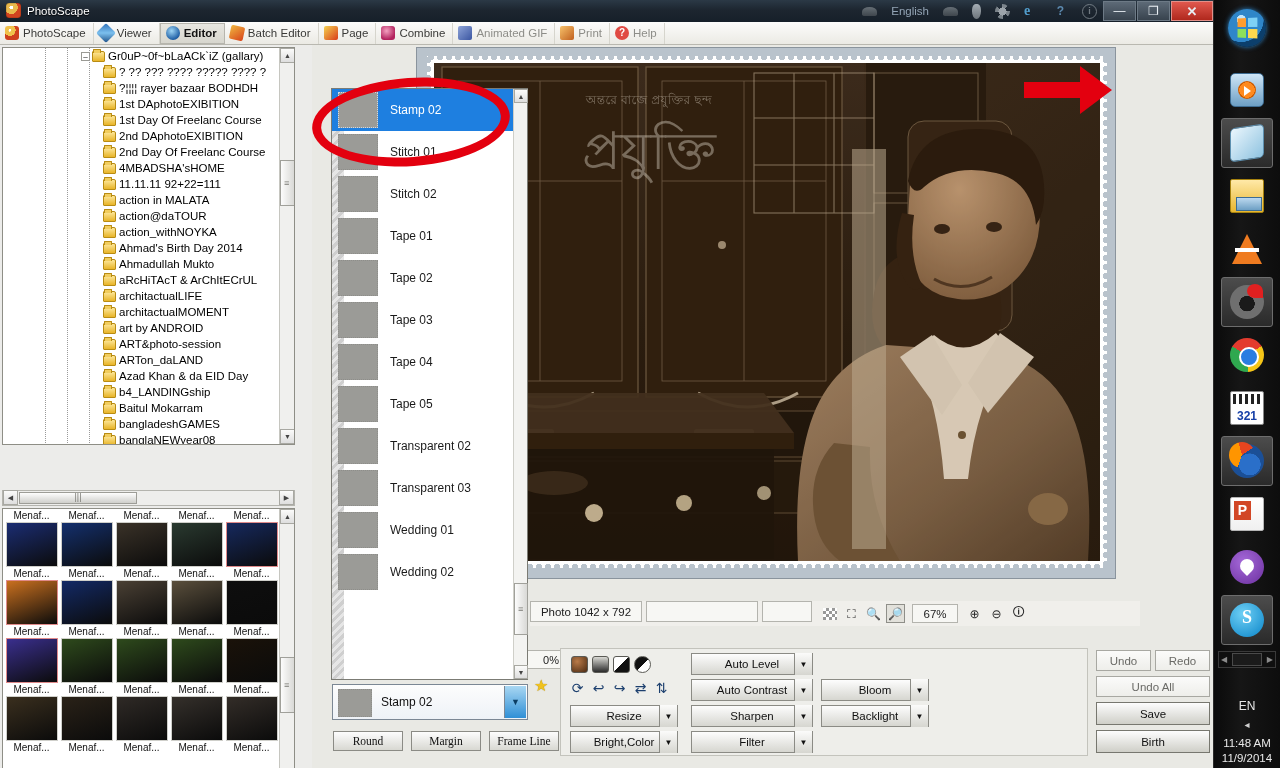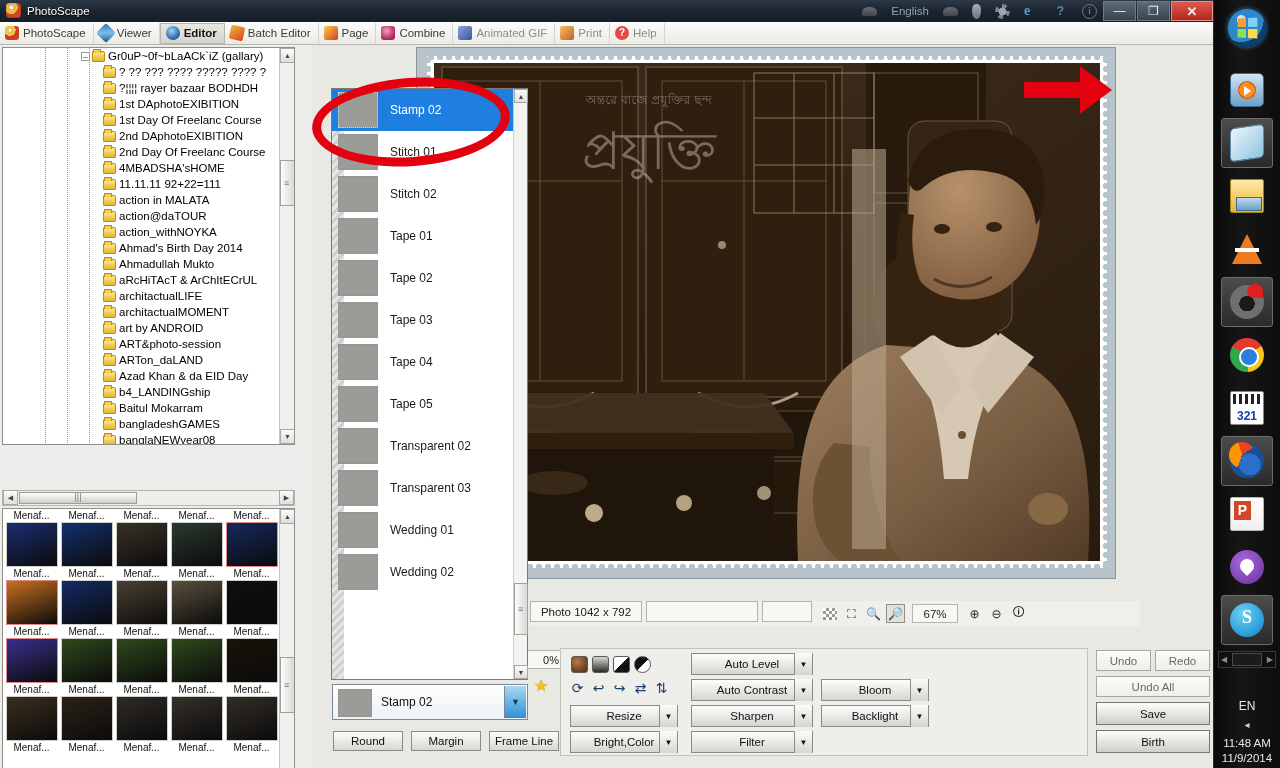--- a/index.html
+++ b/index.html
@@ -151,21 +151,21 @@
   #framecombo .sw{ position:absolute; left:5px; top:4px; width:34px; height:28px;
      background:#9b9b97; border:1px dotted #8e8e8a; }
   #framecombo .lbl{ position:absolute; left:48px; top:10px; font-size:12px; color:#111; }
   #framecombo .drop{ position:absolute; right:1px; top:1px; width:22px; bottom:1px;
      background:linear-gradient(180deg,#a9d7f2,#2f8fd6); border-left:1px solid #7b8794;
      display:flex; align-items:center; justify-content:center; color:#0b3c63; font-size:9px;}
   #favstar{ position:absolute; left:534px; top:676px; color:#f0c21e; font-size:16px; text-shadow:0 0 1px #8a6a00;}
   #framebtns{ position:absolute; left:333px; top:731px; display:flex; gap:8px; }
   .fbtn{ width:70px; height:20px; border:1px solid #8b8b85;
      background:linear-gradient(180deg,#fdfdfd,#d8d8d2); font-size:11.5px; color:#111;
-     display:flex; align-items:center; justify-content:center; }
+     display:flex; align-items:center; justify-content:center;font-family:Liberation Serif, serif; }
 
   
   #editbar{ position:absolute; left:560px; top:648px; width:528px; height:108px;
      background:#eeeeea; border:1px solid #c3c3bc; }
   .tone{ width:17px;height:17px;border:1px solid #5a5a55;border-radius:3px;display:inline-block;}
   .t1{ background:radial-gradient(circle at 35% 30%,#b97a48,#4b2a12); }
   .t2{ background:linear-gradient(180deg,#d9d9d4,#2b2b2b); }
   .t3{ background:linear-gradient(135deg,#fff 0 50%,#111 50% 100%); }
   .t4{ background:linear-gradient(135deg,#111 0 50%,#fff 50% 100%); border-radius:50%;}
   .rot{ width:17px;height:17px;display:inline-block;text-align:center;line-height:17px;font-size:14px;color:#1c3f6e;}

